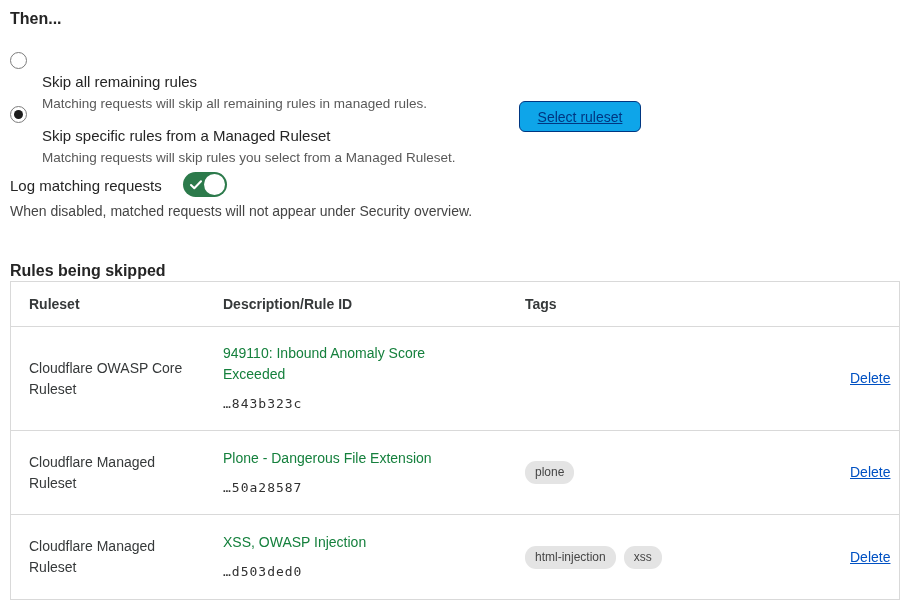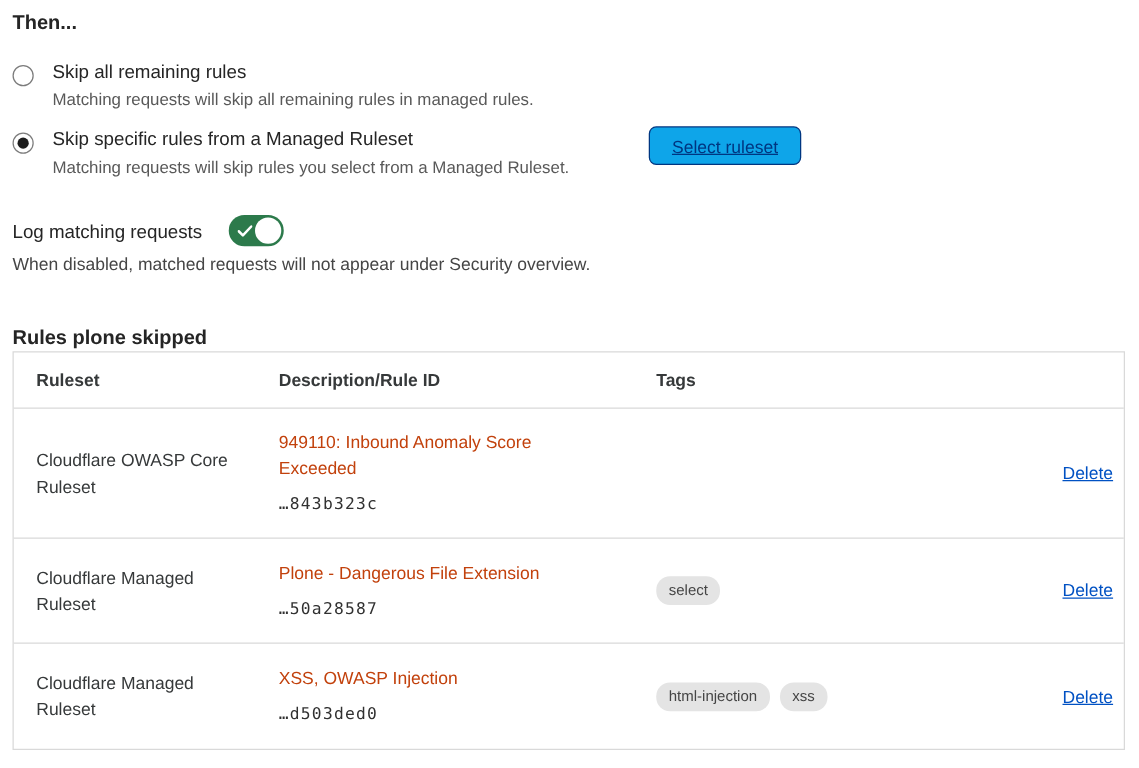--- a/index.html
+++ b/index.html
@@ -33,21 +33,21 @@
   .option-2 { top: 103px; }
   .radio {
     position: absolute; left: 0; top: 3px;
     width: 17px; height: 17px; border-radius: 50%;
     border: 1.5px solid #7c7c7c; background: #fff;
     cursor: pointer;
     display: flex; align-items: center; justify-content: center;
   }
   .radio .dot { width: 9px; height: 9px; border-radius: 50%; background: #1d1d1d; display: none; }
   .radio.selected .dot { display: block; }
-  .option-text { margin-left: 32px; }
+  .option-text { margin-left: 32px; margin-top: 24px; }
   .option-label {
     font-size: 15px; color: #252525; cursor: pointer; display: block;
   }
   .option-desc {
     font-size: 13.5px; color: var(--text-secondary); margin-top: 6px; display: block;
   }
   .select-ruleset-btn {
     position: absolute; left: 519px; top: 101px;
     width: 122px; height: 31px;
     background: #0ea5e9; border: 1px solid var(--button-navy); border-radius: 6px;
@@ -95,21 +95,21 @@
     border-bottom: 1px solid var(--border-gray);
     height: 45px;
   }
   .th {
     font-size: 14px; font-weight: 700; color: #36393a;
     padding: 0 18px;
   }
   .trow { min-height: 84px; border-bottom: 1px solid var(--border-gray); }
   .trow:last-child { border-bottom: none; }
   .cell { padding: 16px 18px; font-size: 14px; color: #36393a; line-height: 21px; }
-  .cell-desc .desc-line { font-size: 14px; color: #c2410c; }
+  .cell-desc .desc-line { font-size: 14px; color: #15803d; }
   .cell-desc .rule-id {
     font-family: "DejaVu Sans Mono", monospace;
     font-size: 13px; color: var(--text-primary);
     letter-spacing: 1px; margin-top: 8px;
   }
   .tag {
     display: inline-block; background: var(--tag-bg); color: #454545;
     font-size: 12px; line-height: 12px; padding: 5px 10px 6px;
     border-radius: 11px; margin-right: 8px; white-space: nowrap;
   }
@@ -148,21 +148,21 @@
   <div class="toggle" role="switch" aria-checked="true">
     <span class="check">
       <svg width="12" height="10" viewBox="0 0 12 10">
           <path d="M1 5 L4.3 8.3 L11 1.2" stroke="#ffffff" stroke-width="2" fill="none" stroke-linecap="round" stroke-linejoin="round"></path>
         </svg>
     </span>
     <span class="knob"></span>
   </div>
   <div class="log-help">When disabled, matched requests will not appear under Security overview.</div>
 
-  <div class="table-heading">Rules plone skipped</div>
+  <div class="table-heading">Rules being skipped</div>
 
   <div class="rules-table">
     <div class="thead-row">
       <div class="th">Ruleset</div>
       <div class="th">Description/Rule ID</div>
       <div class="th">Tags</div>
       <div class="th"></div>
     </div>
     <div id="rules-table-body">
         <div class="trow">
@@ -173,21 +173,21 @@
           </div>
           <div class="cell"></div>
           <div class="cell"><a class="delete-link">Delete</a></div>
         </div>
         <div class="trow">
           <div class="cell">Cloudflare Managed Ruleset</div>
           <div class="cell cell-desc">
             <div class="desc-line">Plone - Dangerous File Extension</div>
             <div class="rule-id">…50a28587</div>
           </div>
-          <div class="cell"><span class="tag">select</span></div>
+          <div class="cell"><span class="tag">plone</span></div>
           <div class="cell"><a class="delete-link">Delete</a></div>
         </div>
         <div class="trow">
           <div class="cell">Cloudflare Managed Ruleset</div>
           <div class="cell cell-desc">
             <div class="desc-line">XSS, OWASP Injection</div>
             <div class="rule-id">…d503ded0</div>
           </div>
           <div class="cell"><span class="tag">html-injection</span><span class="tag">xss</span></div>
           <div class="cell"><a class="delete-link">Delete</a></div>

